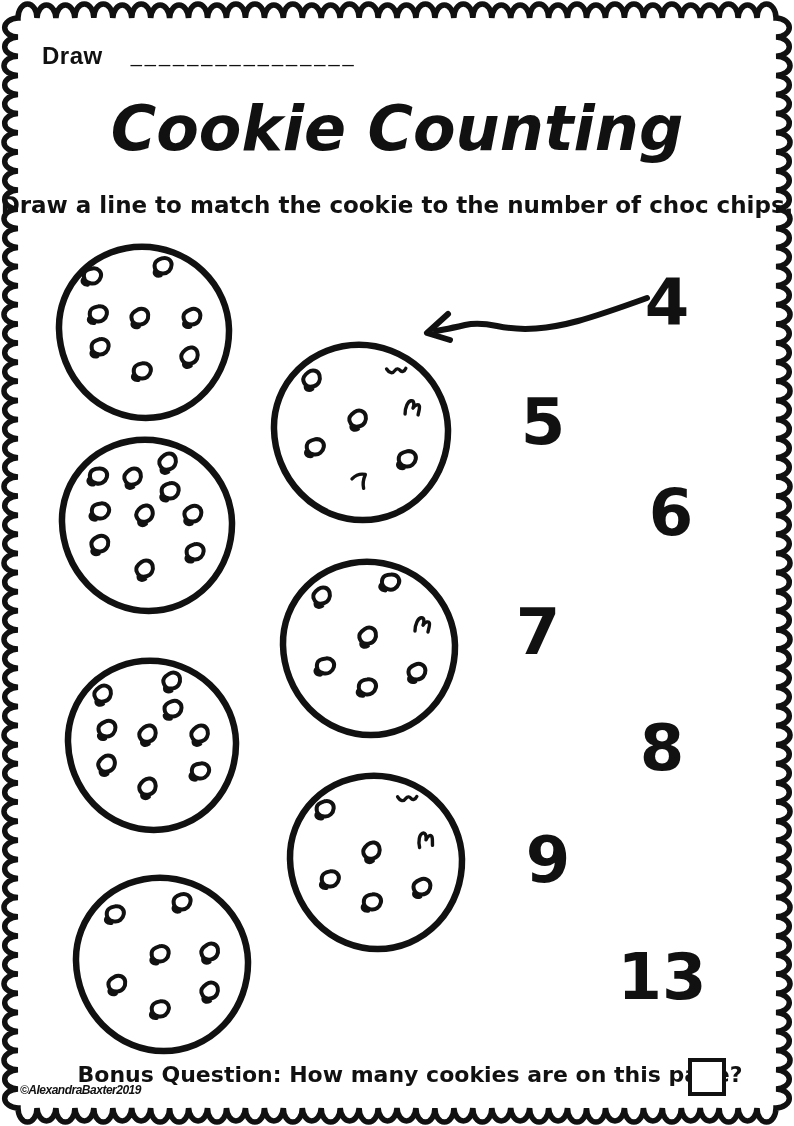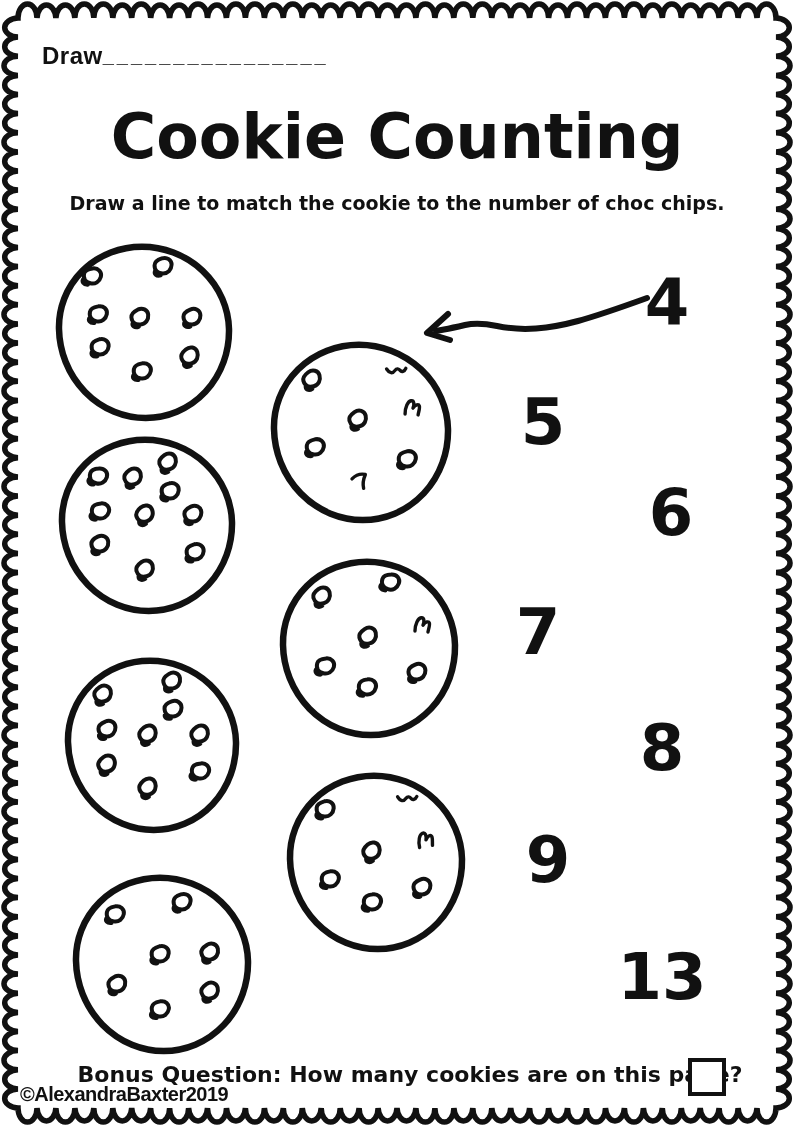--- a/index.html
+++ b/index.html
@@ -13,49 +13,51 @@
   }
   .sheet{position:absolute;inset:0;}
   svg.layer{position:absolute;left:0;top:0;width:794px;height:1126px;}
   .name-row{
     position:absolute;left:42px;top:42px;
     font-family:"Liberation Sans",sans-serif;
     font-weight:700;font-size:24px;letter-spacing:.5px;
     white-space:nowrap;
   }
   .name-row .line{
-    font-weight:700;font-size:20px;letter-spacing:3px;
-    position:relative;top:-2px;
+    font-weight:400;font-size:20px;letter-spacing:3px;
+    position:relative;top:-2px;margin-left:28px;
   }
   .page-title{
-    position:absolute;left:50%;top:100px;transform:translateX(-50%);
+    position:absolute;left:50%;top:92px;transform:translateX(-50%);
     font-size:62px;font-weight:700;letter-spacing:0px;
     white-space:nowrap;
+    font-style:italic;
   }
   .subtitle{
     position:absolute;left:50%;top:192px;transform:translateX(-50%);
-    font-size:19px;font-weight:700;white-space:nowrap;
+    font-size:23px;font-weight:700;white-space:nowrap;
   }
   .number{
     position:absolute;transform:translate(-50%,-50%);
     font-size:64px;font-weight:700;line-height:1;
   }
   .bonus-row{
     position:absolute;left:410px;top:1074px;transform:translate(-50%,-50%);
     font-size:22px;font-weight:700;white-space:nowrap;
   }
   .bonus-box{
     position:absolute;left:688px;top:1058px;width:30px;height:30px;
     border:4px solid #111;background:#fff;
   }
   .copyright{
     position:absolute;left:20px;top:1083px;
     font-family:"Liberation Sans",sans-serif;
-    font-size:20px;font-weight:600;letter-spacing:-0.5px;
+    font-size:12px;font-weight:600;letter-spacing:-0.5px;
     white-space:nowrap;
+    font-style:italic;
   }
 </style>
 </head>
 <body>
 
 <div class="sheet">
 
   <svg class="layer" id="border-svg" viewBox="0 0 794 1126">
       <path d="M 18 18 A 9.475 14 0 0 1 37.0 18.0 A 9.475 14 0 0 1 55.9 18.0 A 9.475 14 0 0 1 74.8 18.0 A 9.475 14 0 0 1 93.8 18.0 A 9.475 14 0 0 1 112.8 18.0 A 9.475 14 0 0 1 131.7 18.0 A 9.475 14 0 0 1 150.7 18.0 A 9.475 14 0 0 1 169.6 18.0 A 9.475 14 0 0 1 188.5 18.0 A 9.475 14 0 0 1 207.5 18.0 A 9.475 14 0 0 1 226.4 18.0 A 9.475 14 0 0 1 245.4 18.0 A 9.475 14 0 0 1 264.4 18.0 A 9.475 14 0 0 1 283.3 18.0 A 9.475 14 0 0 1 302.3 18.0 A 9.475 14 0 0 1 321.2 18.0 A 9.475 14 0 0 1 340.1 18.0 A 9.475 14 0 0 1 359.1 18.0 A 9.475 14 0 0 1 378.1 18.0 A 9.475 14 0 0 1 397.0 18.0 A 9.475 14 0 0 1 415.9 18.0 A 9.475 14 0 0 1 434.9 18.0 A 9.475 14 0 0 1 453.8 18.0 A 9.475 14 0 0 1 472.8 18.0 A 9.475 14 0 0 1 491.8 18.0 A 9.475 14 0 0 1 510.7 18.0 A 9.475 14 0 0 1 529.6 18.0 A 9.475 14 0 0 1 548.6 18.0 A 9.475 14 0 0 1 567.5 18.0 A 9.475 14 0 0 1 586.5 18.0 A 9.475 14 0 0 1 605.4 18.0 A 9.475 14 0 0 1 624.4 18.0 A 9.475 14 0 0 1 643.4 18.0 A 9.475 14 0 0 1 662.3 18.0 A 9.475 14 0 0 1 681.3 18.0 A 9.475 14 0 0 1 700.2 18.0 A 9.475 14 0 0 1 719.1 18.0 A 9.475 14 0 0 1 738.1 18.0 A 9.475 14 0 0 1 757.0 18.0 A 9.475 14 0 0 1 776.0 18.0 A 14 9.56140350877193 0 0 1 776.0 37.1 A 14 9.56140350877193 0 0 1 776.0 56.2 A 14 9.56140350877193 0 0 1 776.0 75.4 A 14 9.56140350877193 0 0 1 776.0 94.5 A 14 9.56140350877193 0 0 1 776.0 113.6 A 14 9.56140350877193 0 0 1 776.0 132.7 A 14 9.56140350877193 0 0 1 776.0 151.9 A 14 9.56140350877193 0 0 1 776.0 171.0 A 14 9.56140350877193 0 0 1 776.0 190.1 A 14 9.56140350877193 0 0 1 776.0 209.2 A 14 9.56140350877193 0 0 1 776.0 228.4 A 14 9.56140350877193 0 0 1 776.0 247.5 A 14 9.56140350877193 0 0 1 776.0 266.6 A 14 9.56140350877193 0 0 1 776.0 285.7 A 14 9.56140350877193 0 0 1 776.0 304.8 A 14 9.56140350877193 0 0 1 776.0 324.0 A 14 9.56140350877193 0 0 1 776.0 343.1 A 14 9.56140350877193 0 0 1 776.0 362.2 A 14 9.56140350877193 0 0 1 776.0 381.3 A 14 9.56140350877193 0 0 1 776.0 400.5 A 14 9.56140350877193 0 0 1 776.0 419.6 A 14 9.56140350877193 0 0 1 776.0 438.7 A 14 9.56140350877193 0 0 1 776.0 457.8 A 14 9.56140350877193 0 0 1 776.0 476.9 A 14 9.56140350877193 0 0 1 776.0 496.1 A 14 9.56140350877193 0 0 1 776.0 515.2 A 14 9.56140350877193 0 0 1 776.0 534.3 A 14 9.56140350877193 0 0 1 776.0 553.4 A 14 9.56140350877193 0 0 1 776.0 572.6 A 14 9.56140350877193 0 0 1 776.0 591.7 A 14 9.56140350877193 0 0 1 776.0 610.8 A 14 9.56140350877193 0 0 1 776.0 629.9 A 14 9.56140350877193 0 0 1 776.0 649.1 A 14 9.56140350877193 0 0 1 776.0 668.2 A 14 9.56140350877193 0 0 1 776.0 687.3 A 14 9.56140350877193 0 0 1 776.0 706.4 A 14 9.56140350877193 0 0 1 776.0 725.5 A 14 9.56140350877193 0 0 1 776.0 744.7 A 14 9.56140350877193 0 0 1 776.0 763.8 A 14 9.56140350877193 0 0 1 776.0 782.9 A 14 9.56140350877193 0 0 1 776.0 802.0 A 14 9.56140350877193 0 0 1 776.0 821.2 A 14 9.56140350877193 0 0 1 776.0 840.3 A 14 9.56140350877193 0 0 1 776.0 859.4 A 14 9.56140350877193 0 0 1 776.0 878.5 A 14 9.56140350877193 0 0 1 776.0 897.6 A 14 9.56140350877193 0 0 1 776.0 916.8 A 14 9.56140350877193 0 0 1 776.0 935.9 A 14 9.56140350877193 0 0 1 776.0 955.0 A 14 9.56140350877193 0 0 1 776.0 974.1 A 14 9.56140350877193 0 0 1 776.0 993.3 A 14 9.56140350877193 0 0 1 776.0 1012.4 A 14 9.56140350877193 0 0 1 776.0 1031.5 A 14 9.56140350877193 0 0 1 776.0 1050.6 A 14 9.56140350877193 0 0 1 776.0 1069.8 A 14 9.56140350877193 0 0 1 776.0 1088.9 A 14 9.56140350877193 0 0 1 776.0 1108.0 A 9.475 14 0 0 1 757.0 1108.0 A 9.475 14 0 0 1 738.1 1108.0 A 9.475 14 0 0 1 719.1 1108.0 A 9.475 14 0 0 1 700.2 1108.0 A 9.475 14 0 0 1 681.3 1108.0 A 9.475 14 0 0 1 662.3 1108.0 A 9.475 14 0 0 1 643.4 1108.0 A 9.475 14 0 0 1 624.4 1108.0 A 9.475 14 0 0 1 605.5 1108.0 A 9.475 14 0 0 1 586.5 1108.0 A 9.475 14 0 0 1 567.5 1108.0 A 9.475 14 0 0 1 548.6 1108.0 A 9.475 14 0 0 1 529.6 1108.0 A 9.475 14 0 0 1 510.7 1108.0 A 9.475 14 0 0 1 491.8 1108.0 A 9.475 14 0 0 1 472.8 1108.0 A 9.475 14 0 0 1 453.9 1108.0 A 9.475 14 0 0 1 434.9 1108.0 A 9.475 14 0 0 1 415.9 1108.0 A 9.475 14 0 0 1 397.0 1108.0 A 9.475 14 0 0 1 378.1 1108.0 A 9.475 14 0 0 1 359.1 1108.0 A 9.475 14 0 0 1 340.2 1108.0 A 9.475 14 0 0 1 321.2 1108.0 A 9.475 14 0 0 1 302.3 1108.0 A 9.475 14 0 0 1 283.3 1108.0 A 9.475 14 0 0 1 264.4 1108.0 A 9.475 14 0 0 1 245.4 1108.0 A 9.475 14 0 0 1 226.5 1108.0 A 9.475 14 0 0 1 207.5 1108.0 A 9.475 14 0 0 1 188.6 1108.0 A 9.475 14 0 0 1 169.6 1108.0 A 9.475 14 0 0 1 150.6 1108.0 A 9.475 14 0 0 1 131.7 1108.0 A 9.475 14 0 0 1 112.8 1108.0 A 9.475 14 0 0 1 93.8 1108.0 A 9.475 14 0 0 1 74.9 1108.0 A 9.475 14 0 0 1 55.9 1108.0 A 9.475 14 0 0 1 37.0 1108.0 A 9.475 14 0 0 1 18.0 1108.0 A 14 9.56140350877193 0 0 1 18.0 1088.9 A 14 9.56140350877193 0 0 1 18.0 1069.8 A 14 9.56140350877193 0 0 1 18.0 1050.6 A 14 9.56140350877193 0 0 1 18.0 1031.5 A 14 9.56140350877193 0 0 1 18.0 1012.4 A 14 9.56140350877193 0 0 1 18.0 993.3 A 14 9.56140350877193 0 0 1 18.0 974.1 A 14 9.56140350877193 0 0 1 18.0 955.0 A 14 9.56140350877193 0 0 1 18.0 935.9 A 14 9.56140350877193 0 0 1 18.0 916.8 A 14 9.56140350877193 0 0 1 18.0 897.6 A 14 9.56140350877193 0 0 1 18.0 878.5 A 14 9.56140350877193 0 0 1 18.0 859.4 A 14 9.56140350877193 0 0 1 18.0 840.3 A 14 9.56140350877193 0 0 1 18.0 821.2 A 14 9.56140350877193 0 0 1 18.0 802.0 A 14 9.56140350877193 0 0 1 18.0 782.9 A 14 9.56140350877193 0 0 1 18.0 763.8 A 14 9.56140350877193 0 0 1 18.0 744.7 A 14 9.56140350877193 0 0 1 18.0 725.5 A 14 9.56140350877193 0 0 1 18.0 706.4 A 14 9.56140350877193 0 0 1 18.0 687.3 A 14 9.56140350877193 0 0 1 18.0 668.2 A 14 9.56140350877193 0 0 1 18.0 649.1 A 14 9.56140350877193 0 0 1 18.0 629.9 A 14 9.56140350877193 0 0 1 18.0 610.8 A 14 9.56140350877193 0 0 1 18.0 591.7 A 14 9.56140350877193 0 0 1 18.0 572.6 A 14 9.56140350877193 0 0 1 18.0 553.4 A 14 9.56140350877193 0 0 1 18.0 534.3 A 14 9.56140350877193 0 0 1 18.0 515.2 A 14 9.56140350877193 0 0 1 18.0 496.1 A 14 9.56140350877193 0 0 1 18.0 476.9 A 14 9.56140350877193 0 0 1 18.0 457.8 A 14 9.56140350877193 0 0 1 18.0 438.7 A 14 9.56140350877193 0 0 1 18.0 419.6 A 14 9.56140350877193 0 0 1 18.0 400.5 A 14 9.56140350877193 0 0 1 18.0 381.3 A 14 9.56140350877193 0 0 1 18.0 362.2 A 14 9.56140350877193 0 0 1 18.0 343.1 A 14 9.56140350877193 0 0 1 18.0 324.0 A 14 9.56140350877193 0 0 1 18.0 304.8 A 14 9.56140350877193 0 0 1 18.0 285.7 A 14 9.56140350877193 0 0 1 18.0 266.6 A 14 9.56140350877193 0 0 1 18.0 247.5 A 14 9.56140350877193 0 0 1 18.0 228.4 A 14 9.56140350877193 0 0 1 18.0 209.2 A 14 9.56140350877193 0 0 1 18.0 190.1 A 14 9.56140350877193 0 0 1 18.0 171.0 A 14 9.56140350877193 0 0 1 18.0 151.9 A 14 9.56140350877193 0 0 1 18.0 132.7 A 14 9.56140350877193 0 0 1 18.0 113.6 A 14 9.56140350877193 0 0 1 18.0 94.5 A 14 9.56140350877193 0 0 1 18.0 75.4 A 14 9.56140350877193 0 0 1 18.0 56.2 A 14 9.56140350877193 0 0 1 18.0 37.1 A 14 9.56140350877193 0 0 1 18.0 18.0 Z" fill="none" stroke="#111111" stroke-width="5.5" stroke-linecap="round"></path>
     </svg>

